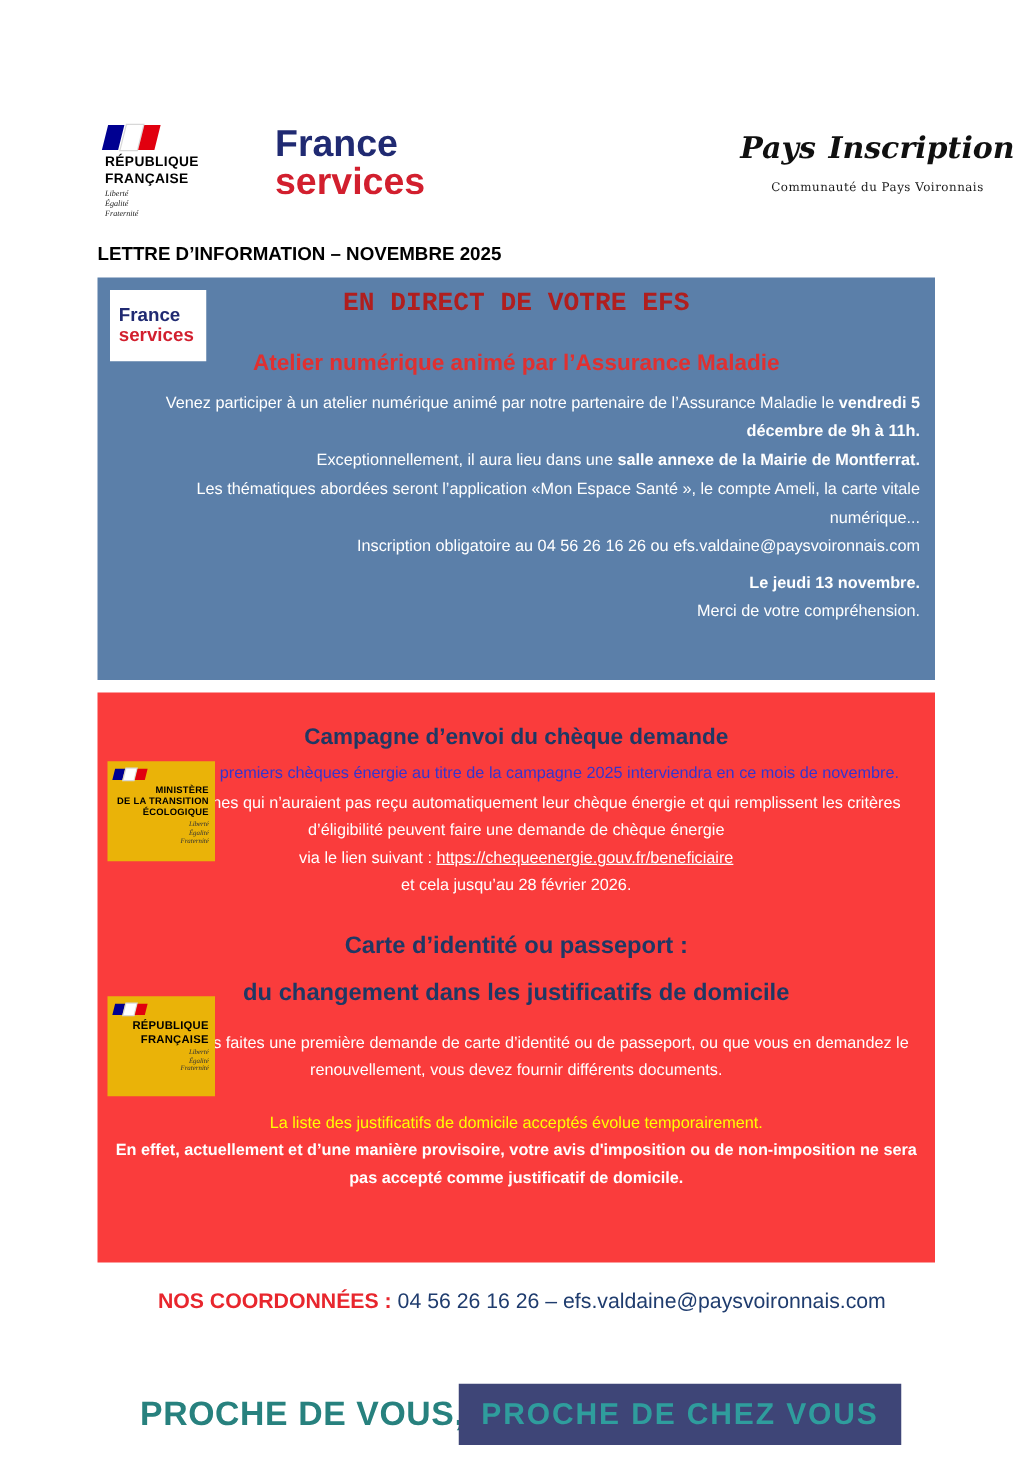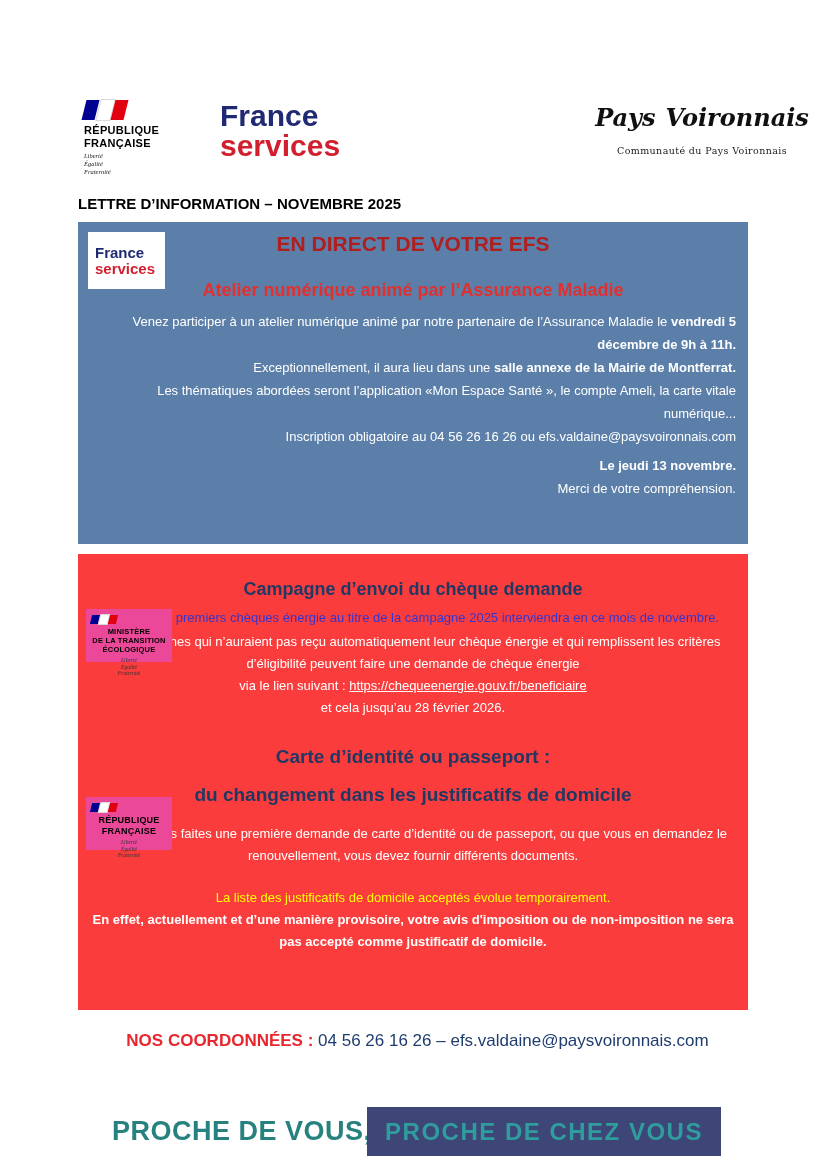--- a/index.html
+++ b/index.html
@@ -34,32 +34,32 @@
 
   .doc-title { position:absolute; left:78px; top:195px; font-size:15px; font-weight:bold; color:#000; }
 
   
   .efs { position:absolute; left:78px; top:222px; width:670px; height:322px;
          background:#5b7fa9; text-align:center; color:#fff; padding:0 12px; }
   .fs-badge { position:absolute; left:10px; top:10px; width:77px; height:57px; background:#fff;
               display:flex; flex-direction:column; justify-content:center; padding-left:7px; text-align:left; }
   .fs-badge .bl1 { color:#202a72; font-weight:bold; font-size:15px; line-height:16px; }
   .fs-badge .bl2 { color:#d21f2e; font-weight:bold; font-size:15px; line-height:16px; }
-  .efs-title { padding-top:9px; font-size:21px; line-height:26px; font-weight:bold; color:#b01e1e; }
+  .efs-title { padding-top:9px; font-size:21px; line-height:26px; font-weight:bold; color:#b01e1e;font-family:Liberation Mono, monospace; }
   .red-heading { margin-top:22px; font-size:18px; line-height:23px; font-weight:bold; color:#e03030; }
   .efs p { font-size:13px; line-height:23px; color:#ffffff;text-align:right; }
   .efs p.first { margin-top:8px; }
   .closure-heading { margin-top:12px; }
   .closure-date { margin-top:6px; font-weight:bold; font-size:14px; line-height:24px; }
 
   
   .partners { position:absolute; left:78px; top:554px; width:670px; height:456px;
               background:#fa3c3c; text-align:center; padding:0 12px; }
   .partners-title { padding-top:8px; color:#fff; font-size:21px; line-height:26px; font-weight:bold; }
-  .badge { position:absolute; background:#ec4899; width:86px; height:53px; text-align:center;
+  .badge { position:absolute; background:#eab308; width:86px; height:80px; text-align:right;
            padding:6px 5px; color:#000; }
   .ministry-badge { left:8px; top:55px; }
   .rf-badge { left:8px; top:243px; }
   .badge .bname { margin-top:3px; font-weight:bold; font-size:7.5px; line-height:9px; letter-spacing:.2px; }
   .rf-badge .bname { font-size:9px; line-height:10.5px; }
   .badge .bmotto { margin-top:3px; font-family:"Liberation Serif", serif; font-style:italic;
                    font-size:5.5px; line-height:6.5px; color:#333; }
   .navy-heading { margin-top:24px; color:#1f3864; font-size:18px; line-height:23px; font-weight:bold; }
   .partners p { font-size:13px; line-height:22px; }
   .blue-text { color:#3535cd; margin-top:6px; }
@@ -106,21 +106,21 @@
 
   <div class="fs-logo">
     <div class="fs-fr">France</div>
     <div class="fs-sv">services</div>
   </div>
 
   <div class="pv-logo">
     <div class="pv-script">
       <span>Pays</span>
       <span class="pv-blob"></span>
-      <span>Voironnais</span>
+      <span>Inscription</span>
     </div>
     <div class="pv-sub">Communauté du Pays Voironnais</div>
   </div>
 
   <div class="doc-title">LETTRE D’INFORMATION – NOVEMBRE 2025</div>
 
   <section class="efs">
     <div class="fs-badge">
       <div class="bl1">France</div>
       <div class="bl2">services</div>

